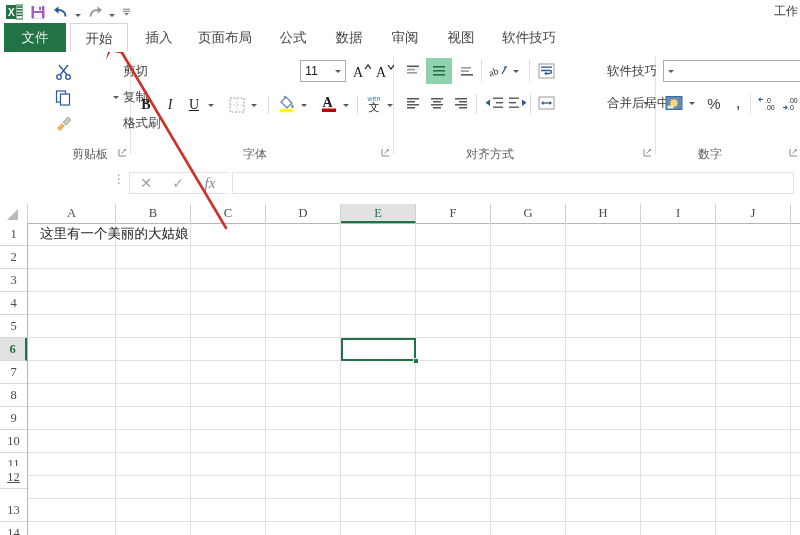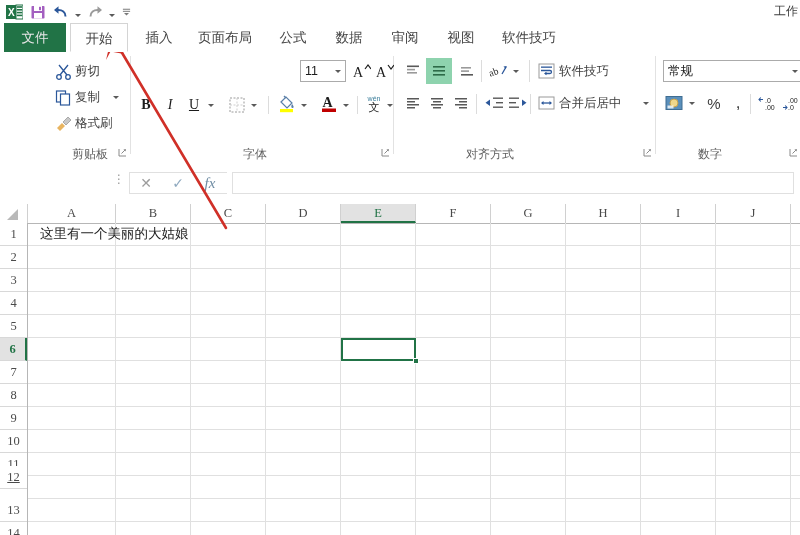--- a/index.html
+++ b/index.html
@@ -153,20 +153,21 @@
   .paste-caret {
     position: absolute;
     left: 21px; top: 66px;
   }
 
   .small-cmd {
     position: absolute;
     display: flex;
     align-items: center;
     height: 22px;
+    gap: 48px;
   }
   .small-cmd .lbl { margin-left: 3px; }
 
   
   .combo {
     position: absolute;
     border: 1px solid #ababab;
     background: #ffffff;
     box-sizing: border-box;
     height: 22px;
@@ -717,21 +718,20 @@
     <div class="grp-label" style="left:452px;width:76px;">对齐方式</div>
     <div class="grp-dialog" style="left:643px;">
       <svg width="9" height="9" viewBox="0 0 9 9">
           <path d="M1 1 L1 8 L8 8" stroke="#8a8a8a" stroke-width="1" fill="none"></path>
           <path d="M7.5 1.5 L3.5 5.5" stroke="#8a8a8a" stroke-width="1"></path>
           <path d="M7.8 1.2 L5.4 1.2 L7.8 3.6 Z" fill="#8a8a8a"></path>
         </svg>
     </div>
 
     <div class="combo" style="left:663px;top:8px;width:140px;">
-      <span class="val">常规</span>
       <span class="arrow">
           <i class="caret-glyph"></i>
         </span>
     </div>
 
     <div class="tb" style="left:662px;top:40px;width:24px;">
       <svg width="20" height="18" viewBox="0 0 20 18">
         <rect x="2" y="2.5" width="16" height="13" fill="#5a8fbb" stroke="#3f6d91" stroke-width="1"></rect>
         <circle cx="10" cy="9" r="4" fill="#f0d78a" stroke="#c8a14a" stroke-width="1"></circle>
         <rect x="3.5" y="11.5" width="6" height="3" fill="#ffffff" opacity="0.8"></rect>

